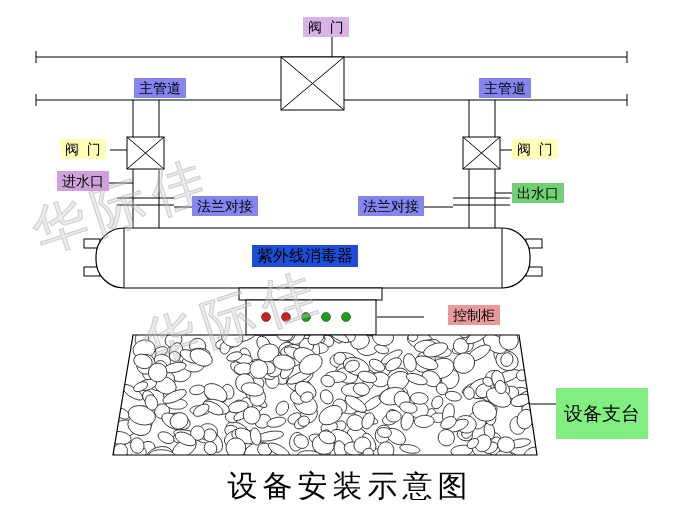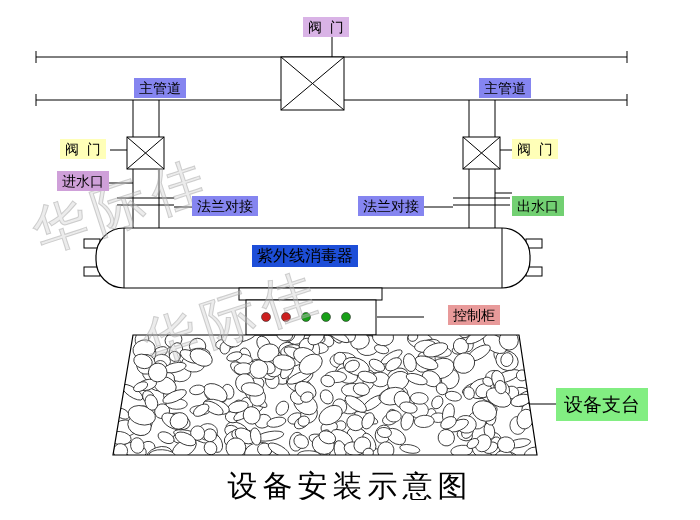--- a/index.html
+++ b/index.html
@@ -2,21 +2,21 @@
 <html><head>
 <meta charset="utf-8">
 <style>
   html,body{margin:0;padding:0;background:#fff;}
   #stage{position:relative;width:700px;height:520px;background:#fff;overflow:hidden;
          font-family:"Liberation Sans",sans-serif;}
   svg#diagram{position:absolute;left:0;top:0;}
   .lbl{position:absolute;font-size:14px;line-height:1;padding:3px 5px;color:#000;
        white-space:pre;z-index:3;}
   .lbl.big{font-size:16px;}
-  .lbl.huge{font-size:19px;padding:7px 8px;}
+  .lbl.huge{font-size:19px;padding:16px 8px;}
   .wm{position:absolute;font-size:54px;letter-spacing:8px;z-index:2;
       color:rgba(205,205,205,0.38);-webkit-text-stroke:1px rgba(165,165,165,0.5);
       transform:rotate(-18deg);pointer-events:none;font-family:"Liberation Serif",serif;}
   #title{position:absolute;left:0;right:0;top:466px;text-align:center;font-size:30px;
          letter-spacing:5px;color:#000;font-family:Liberation Sans, sans-serif;z-index:3;}
 </style>
 </head>
 <body>
 
 <div id="stage">
@@ -406,21 +406,21 @@
 
   <div class="wm" style="left:30px;top:170px;">华际佳</div>
   <div class="wm" style="left:140px;top:282px;">华际佳</div>
 
   <div class="lbl" style="left: 303px; top: 17px; background: rgb(217, 179, 230);">阀  门</div>
   <div class="lbl" style="left: 134px; top: 78px; background: rgb(133, 133, 240);">主管道</div>
   <div class="lbl" style="left: 479px; top: 78px; background: rgb(133, 133, 240);">主管道</div>
   <div class="lbl" style="left: 60px; top: 139px; background: rgb(255, 255, 184);">阀  门</div>
   <div class="lbl" style="left: 512px; top: 139px; background: rgb(255, 255, 184);">阀  门</div>
   <div class="lbl" style="left: 57px; top: 171px; background: rgb(207, 160, 217);">进水口</div>
-  <div class="lbl" style="left: 512px; top: 196px; background: rgb(114, 208, 114);">出水口</div>
+  <div class="lbl" style="left: 512px; top: 183px; background: rgb(114, 208, 114);">出水口</div>
   <div class="lbl" style="left: 192px; top: 196px; background: rgb(133, 133, 240);">法兰对接</div>
   <div class="lbl" style="left: 358px; top: 196px; background: rgb(133, 133, 240);">法兰对接</div>
   <div class="lbl big" style="left: 252px; top: 245px; background: #1d4ed8;">紫外线消毒器</div>
   <div class="lbl" style="left: 424px; top: 305px; background: rgb(232, 154, 154); margin-left: 24px;">控制柜</div>
   <div class="lbl huge" style="left: 556px; top: 388px; background: rgb(130, 238, 130);">设备支台</div>
 
   <div id="title">设备安装示意图</div>
 </div>
 
 </body></html>

